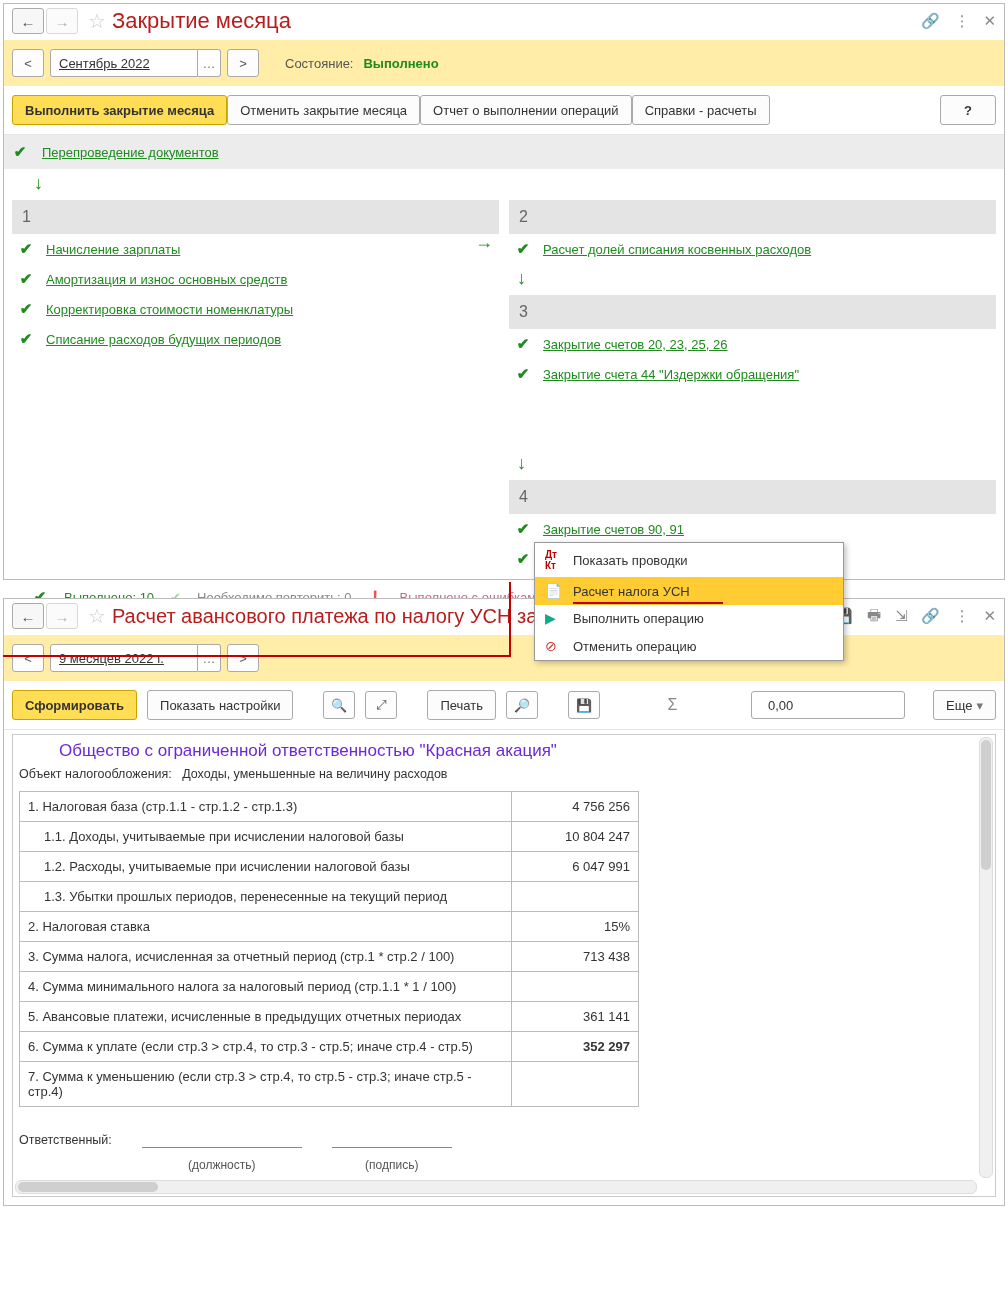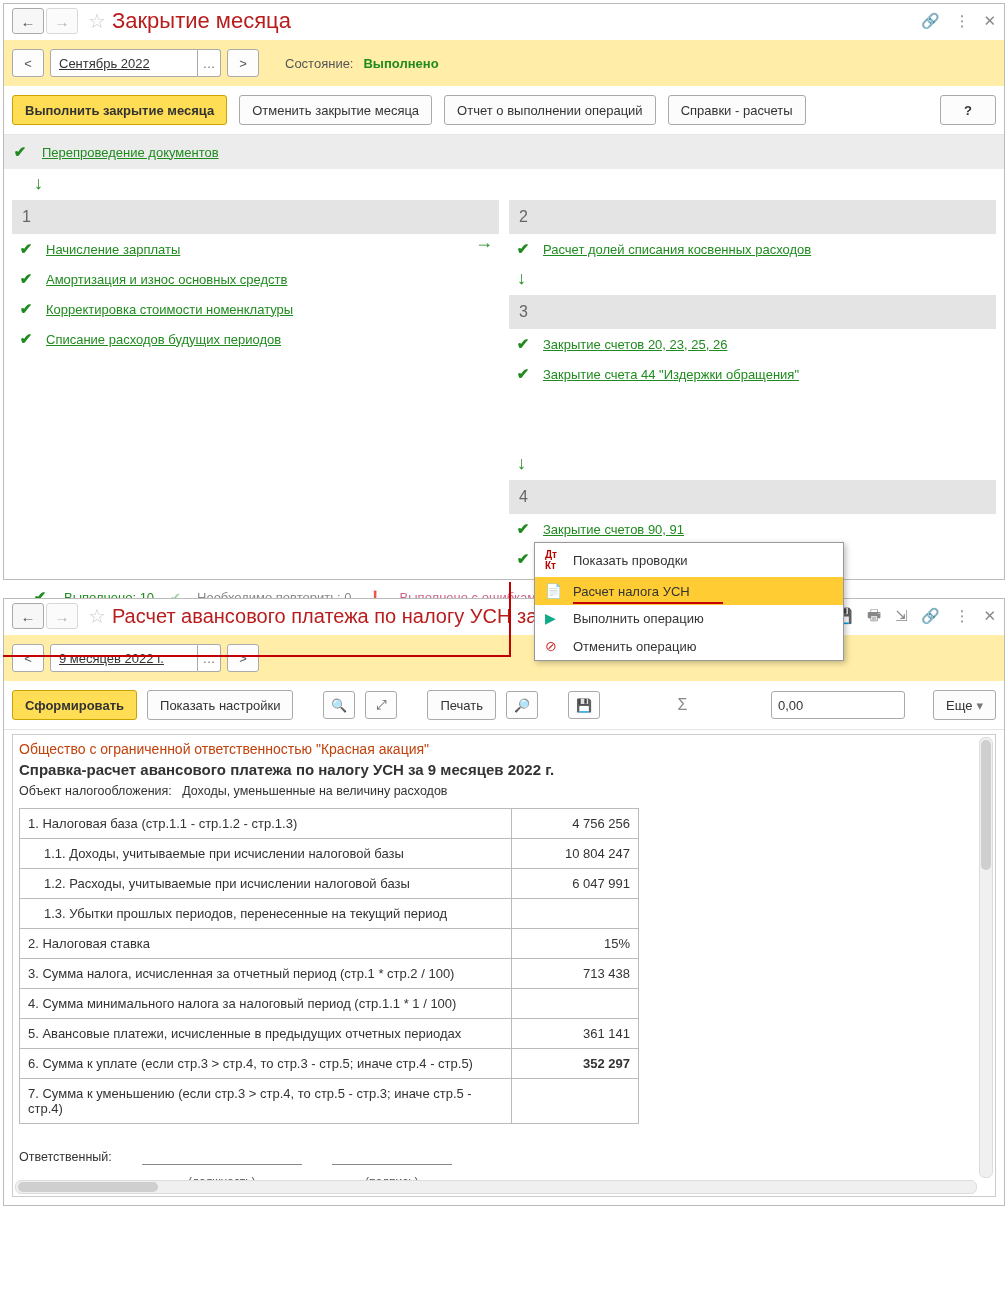--- a/index.html
+++ b/index.html
@@ -9,21 +9,21 @@
   .star-icon { font-size:20px; color:#ccc; margin:0 6px 0 8px; }
   .title-text { font-size:22px; color:#b91c1c; }
   .title-icons { margin-left:auto; display:flex; gap:14px; align-items:center; color:#888; }
   .ti { font-size:15px; cursor:pointer; }
   .yellowbar { background:#ffeda8; padding:9px 8px; display:flex; align-items:center; gap:6px; }
   .sq-btn { width:30px; height:26px; border:1px solid #aaa; border-radius:3px; background:#fdfdfd; display:inline-flex; align-items:center; justify-content:center; cursor:pointer; color:#555; }
   .period-field { height:26px; border:1px solid #aaa; border-radius:3px 0 0 3px; background:#fff; padding:0 8px; display:inline-flex; align-items:center; min-width:130px;text-decoration:underline; }
   .period-dots { width:22px; height:26px; border:1px solid #aaa; border-left:none; border-radius:0 3px 3px 0; background:#fff; display:inline-flex; align-items:center; justify-content:center; cursor:pointer; color:#777; }
   .state-label { margin-left:20px; color:#555; }
   .state-value { color:#1f8b1f; font-weight:bold; margin-left:4px; }
-  .cmdbar { padding:9px 8px; display:flex; align-items:center; gap:12px; border-bottom:1px solid #e5e5e5; }
+  .cmdbar { padding:9px 8px; display:flex; align-items:center; border-bottom:1px solid #e5e5e5; }
   .btn { height:28px; border:1px solid #aaa; border-radius:3px; background:#fcfcfc; padding:0 12px; display:inline-flex; align-items:center; cursor:pointer; color:#333; }
   .btn-yellow { background:#ffdd55; border-color:#c9a300; font-weight:bold; }
   .btn-q { width:30px; justify-content:center; font-weight:bold; margin-left:auto; }
   .top-op-row { padding:8px 8px; display:flex; align-items:center; gap:14px; background:#ececec; }
   .check { color:#1f8b1f; font-weight:bold; font-size:15px; width:16px; text-align:center; }
   .op-link { color:#1f8b1f; text-decoration:underline; cursor:pointer; }
   .down-arrow-row { padding:4px 0 6px 30px; }
   .down-arrow { color:#1f8b1f; font-size:18px; }
   .columns { display:flex; gap:10px; padding:0 8px 4px 8px; }
   .col { flex:1; }
@@ -37,24 +37,24 @@
   .sf-err { color:#cc6688; }
   .ctx-menu { position:absolute; left:530px; top:538px; width:308px; background:#fff; border:1px solid #999; box-shadow:2px 2px 6px rgba(0,0,0,.25); z-index:10; }
   .ctx-item { display:flex; align-items:center; gap:10px; padding:6px 10px; cursor:pointer; font-size:13px; color:#333; }
   .ctx-item.sel { background:#ffcc33; }
   .ctx-underline { height:2px; background:#c30000; margin-left:38px; margin-right:120px; margin-top:-3px; }
   .ctx-ico { width:18px; text-align:left; font-size:14px; }
   .red-connector-v { position:absolute; left:509px; top:582px; width:2px; height:75px; background:#c30000; z-index:20; }
   .red-connector-h { position:absolute; left:3px; top:655px; width:508px; height:2px; background:#c30000; z-index:20; }
   
   .w2 .cmdbar { gap:10px; }
-  .numfield { margin-left:auto; height:26px; border:1px solid #aaa; border-radius:3px; padding:0 6px; width:120px; text-align:right; display:inline-flex; align-items:center; }
+  .numfield { margin-left:auto; height:26px; border:1px solid #aaa; border-radius:3px; padding:0 16px; width:120px; text-align:right; display:inline-flex; align-items:center; }
   .sigma { color:#888; margin-left:auto; margin-right:6px; font-size:16px; }
   .report-area { margin:4px 8px 8px 8px; border:1px solid #ccc; padding:4px 6px 10px 6px; position:relative; background:#fff; height:463px; box-sizing:border-box; overflow:hidden; }
-  .org-name { font-size:14px; color:#c2410c; padding:2px 0; }
+  .org-name { font-size:17px; color:#6d28d9; padding:2px 0;margin-left:40px; }
   .rep-title { font-size:15px; font-weight:bold; padding:2px 0 2px 0; }
   .obj-line { font-size:12.5px; color:#333; padding:4px 0 10px 0; }
   table.rep { border-collapse:collapse; width:620px; }
   table.rep td { border:1px solid #bbb; padding:7px 8px; font-size:13px; }
   table.rep td.num { text-align:right; width:110px; }
   table.rep td.indent { padding-left:24px; }
   table.rep td.bold { font-weight:bold; }
   .sign-row { display:flex; gap:30px; margin-top:26px; font-size:12.5px; }
   .sign-cell { text-align:center; }
   .sign-blank { border-bottom:1px solid #888; height:14px; }
@@ -228,21 +228,20 @@
     <div class="numfield">0,00</div>
     <div style="width:8px;"></div>
     <div class="btn">
         <span>Еще</span> 
         <span style="margin-left:4px;color:#777;">▾</span>
       </div>
   </div>
 
   <div class="report-area">
     <div class="org-name">Общество с ограниченной ответственностью "Красная акация"</div>
-    <div class="rep-title">Справка-расчет авансового платежа по налогу УСН за 9 месяцев 2022 г.</div>
     <div class="obj-line"><span>Объект налогообложения:</span>&nbsp;&nbsp;&nbsp;<span>Доходы, уменьшенные на величину расходов</span></div>
     <table class="rep">
       <tbody>
           <tr>
             <td>1. Налоговая база (стр.1.1 - стр.1.2 - стр.1.3)</td>
             <td class="num">4 756 256</td>
           </tr>
       <tr>
             <td class="indent">1.1. Доходы, учитываемые при исчислении налоговой базы</td>
             <td class="num">10 804 247</td>

